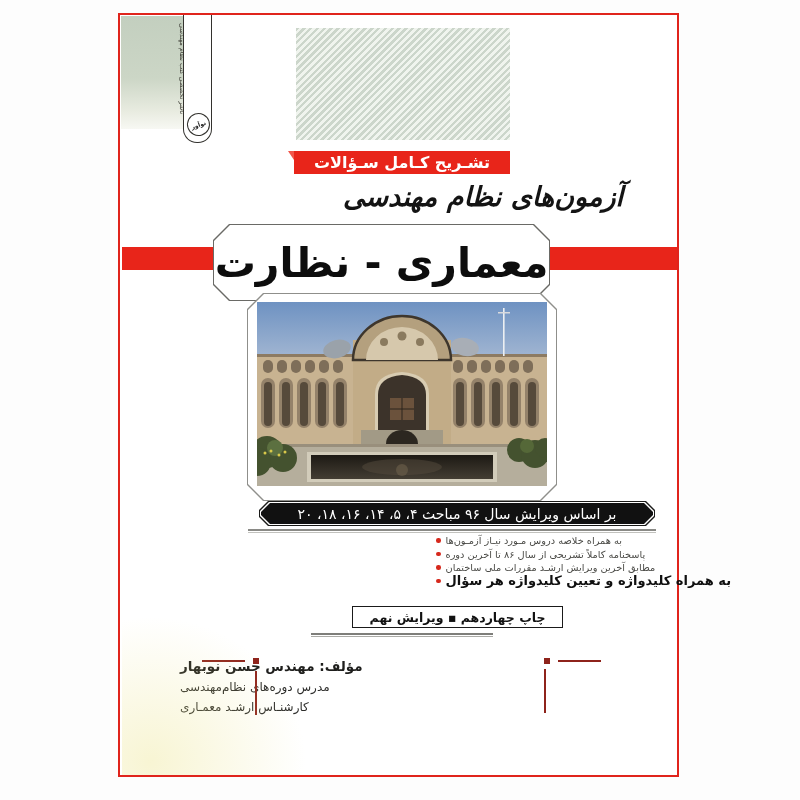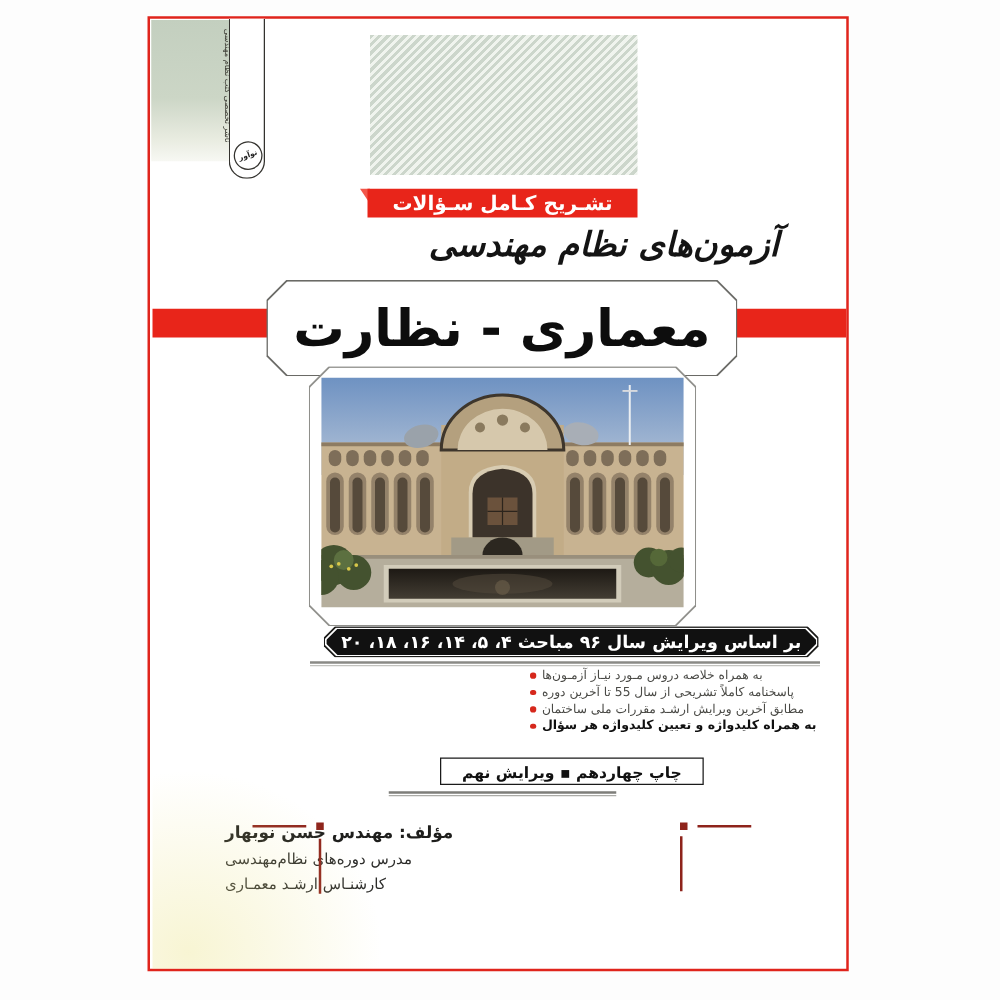--- a/index.html
+++ b/index.html
@@ -32,48 +32,48 @@
   .red-banner-text{color:#fff;font-weight:bold;font-size:16px;direction:rtl;white-space:nowrap;}
 
   
   .series-title{left:173px;top:166px;width:380px;text-align:center;direction:rtl;
       font-size:27px;font-weight:bold;color:#141414;white-space:nowrap;font-style:italic;}
   .bar-red{background:#e8251a;height:23px;top:232px;}
   .bar-left{left:2px;width:95px;}
   .bar-right{left:429px;width:128px;}
   .oct{clip-path:polygon(16px 0,calc(100% - 16px) 0,100% 16px,100% calc(100% - 16px),
        calc(100% - 16px) 100%,16px 100%,0 calc(100% - 16px),0 16px);}
-  .title-box-outer{left:93px;top:209px;width:337px;height:77px;background:#6a6a66;padding-left:40px;}
+  .title-box-outer{left:93px;top:209px;width:337px;height:77px;background:#6a6a66;}
   .title-box-inner{position:absolute;left:1px;top:1px;right:1px;bottom:1px;background:#ffffff;
       display:flex;align-items:center;justify-content:center;}
   .main-title{direction:rtl;font-size:41px;font-weight:bold;color:#0d0d0d;white-space:nowrap;
       letter-spacing:-1px;}
 
   
   .photo-frame-outer{left:127px;top:278px;width:310px;height:208px;background:#8f8f8b;}
   .photo-frame-inner{position:absolute;left:1px;top:1px;right:1px;bottom:1px;background:#ffffff;}
   .photo{left:137px;top:287px;width:290px;height:184px;}
 
   
   .oct2{clip-path:polygon(9px 0,calc(100% - 9px) 0,100% 9px,100% calc(100% - 9px),
        calc(100% - 9px) 100%,9px 100%,0 calc(100% - 9px),0 9px);}
   .black-banner-outer{left:139px;top:486px;width:396px;height:25px;background:#1a1a18;}
   .black-banner-mid{position:absolute;left:1px;top:1px;right:1px;bottom:1px;background:#fff;}
   .black-banner-core{position:absolute;left:2px;top:2px;right:2px;bottom:2px;background:#111;
       display:flex;align-items:center;justify-content:center;}
-  .black-banner-text{color:#fff;font-weight:bold;font-size:14px;direction:rtl;white-space:nowrap;}
+  .black-banner-text{color:#fff;font-weight:normal;font-size:14px;direction:rtl;white-space:nowrap;}
   .grey-line1{left:128px;top:514px;width:408px;height:2px;background:#8a8a86;}
   .grey-line2{left:128px;top:517px;width:408px;height:1px;background:#c2c2be;}
 
   
-  .bullets{left:304px;top:519px;width:230px;}
+  .bullets{left:316px;top:519px;width:230px;}
   .bullet-row{display:flex;align-items:center;height:13.4px;}
   .bullet-dot{width:4.5px;height:4.5px;border-radius:50%;background:#d6281c;margin-right:5px;flex:none;}
   .bullet-text{direction:rtl;font-size:9.8px;color:#4a4a46;white-space:nowrap;}
-  .bullet-row.bold .bullet-text{font-weight:bold;color:#101010;font-size:10px;}
+  .bullet-row.bold .bullet-text{font-weight:bold;color:#101010;font-size:13px;}
 
   
   .edition-box{left:191px;top:591px;width:211px;height:22px;border:1.5px solid #1a1a1a;
       box-sizing:border-box;background:#fff;display:flex;align-items:center;justify-content:center;margin-left:41px;}
   .edition-text{direction:rtl;font-size:12.5px;font-weight:bold;color:#111;white-space:nowrap;}
   .edition-line1{left:191px;top:618px;width:182px;height:1.5px;background:#7e7e7a;}
   .edition-line2{left:191px;top:621px;width:182px;height:1px;background:#ababa7;}
 
   
   .author{left:60px;top:640px;width:298px;direction:rtl;text-align:left;color:#1e1e1c;}
@@ -232,21 +232,21 @@
     <div class="abs grey-line1"></div>
     <div class="abs grey-line2"></div>
 
     <div class="abs bullets">
       <div class="bullet-row">
         <span class="bullet-dot"></span>
         <span class="bullet-text">به همراه خلاصه دروس مـورد نیـاز آزمـون‌ها</span>
       </div>
       <div class="bullet-row">
         <span class="bullet-dot"></span>
-        <span class="bullet-text">پاسخنامه کاملاً تشریحی از سال 55 تا آخرین دوره</span>
+        <span class="bullet-text">پاسخنامه کاملاً تشریحی از سال ۸۶ تا آخرین دوره</span>
       </div>
       <div class="bullet-row">
         <span class="bullet-dot"></span>
         <span class="bullet-text">مطابق آخرین ویرایش ارشـد مقررات ملی ساختمان</span>
       </div>
       <div class="bullet-row bold">
         <span class="bullet-dot"></span>
         <span class="bullet-text">به همراه کلیدواژه و تعیین کلیدواژه هر سؤال</span>
       </div>
     </div>

